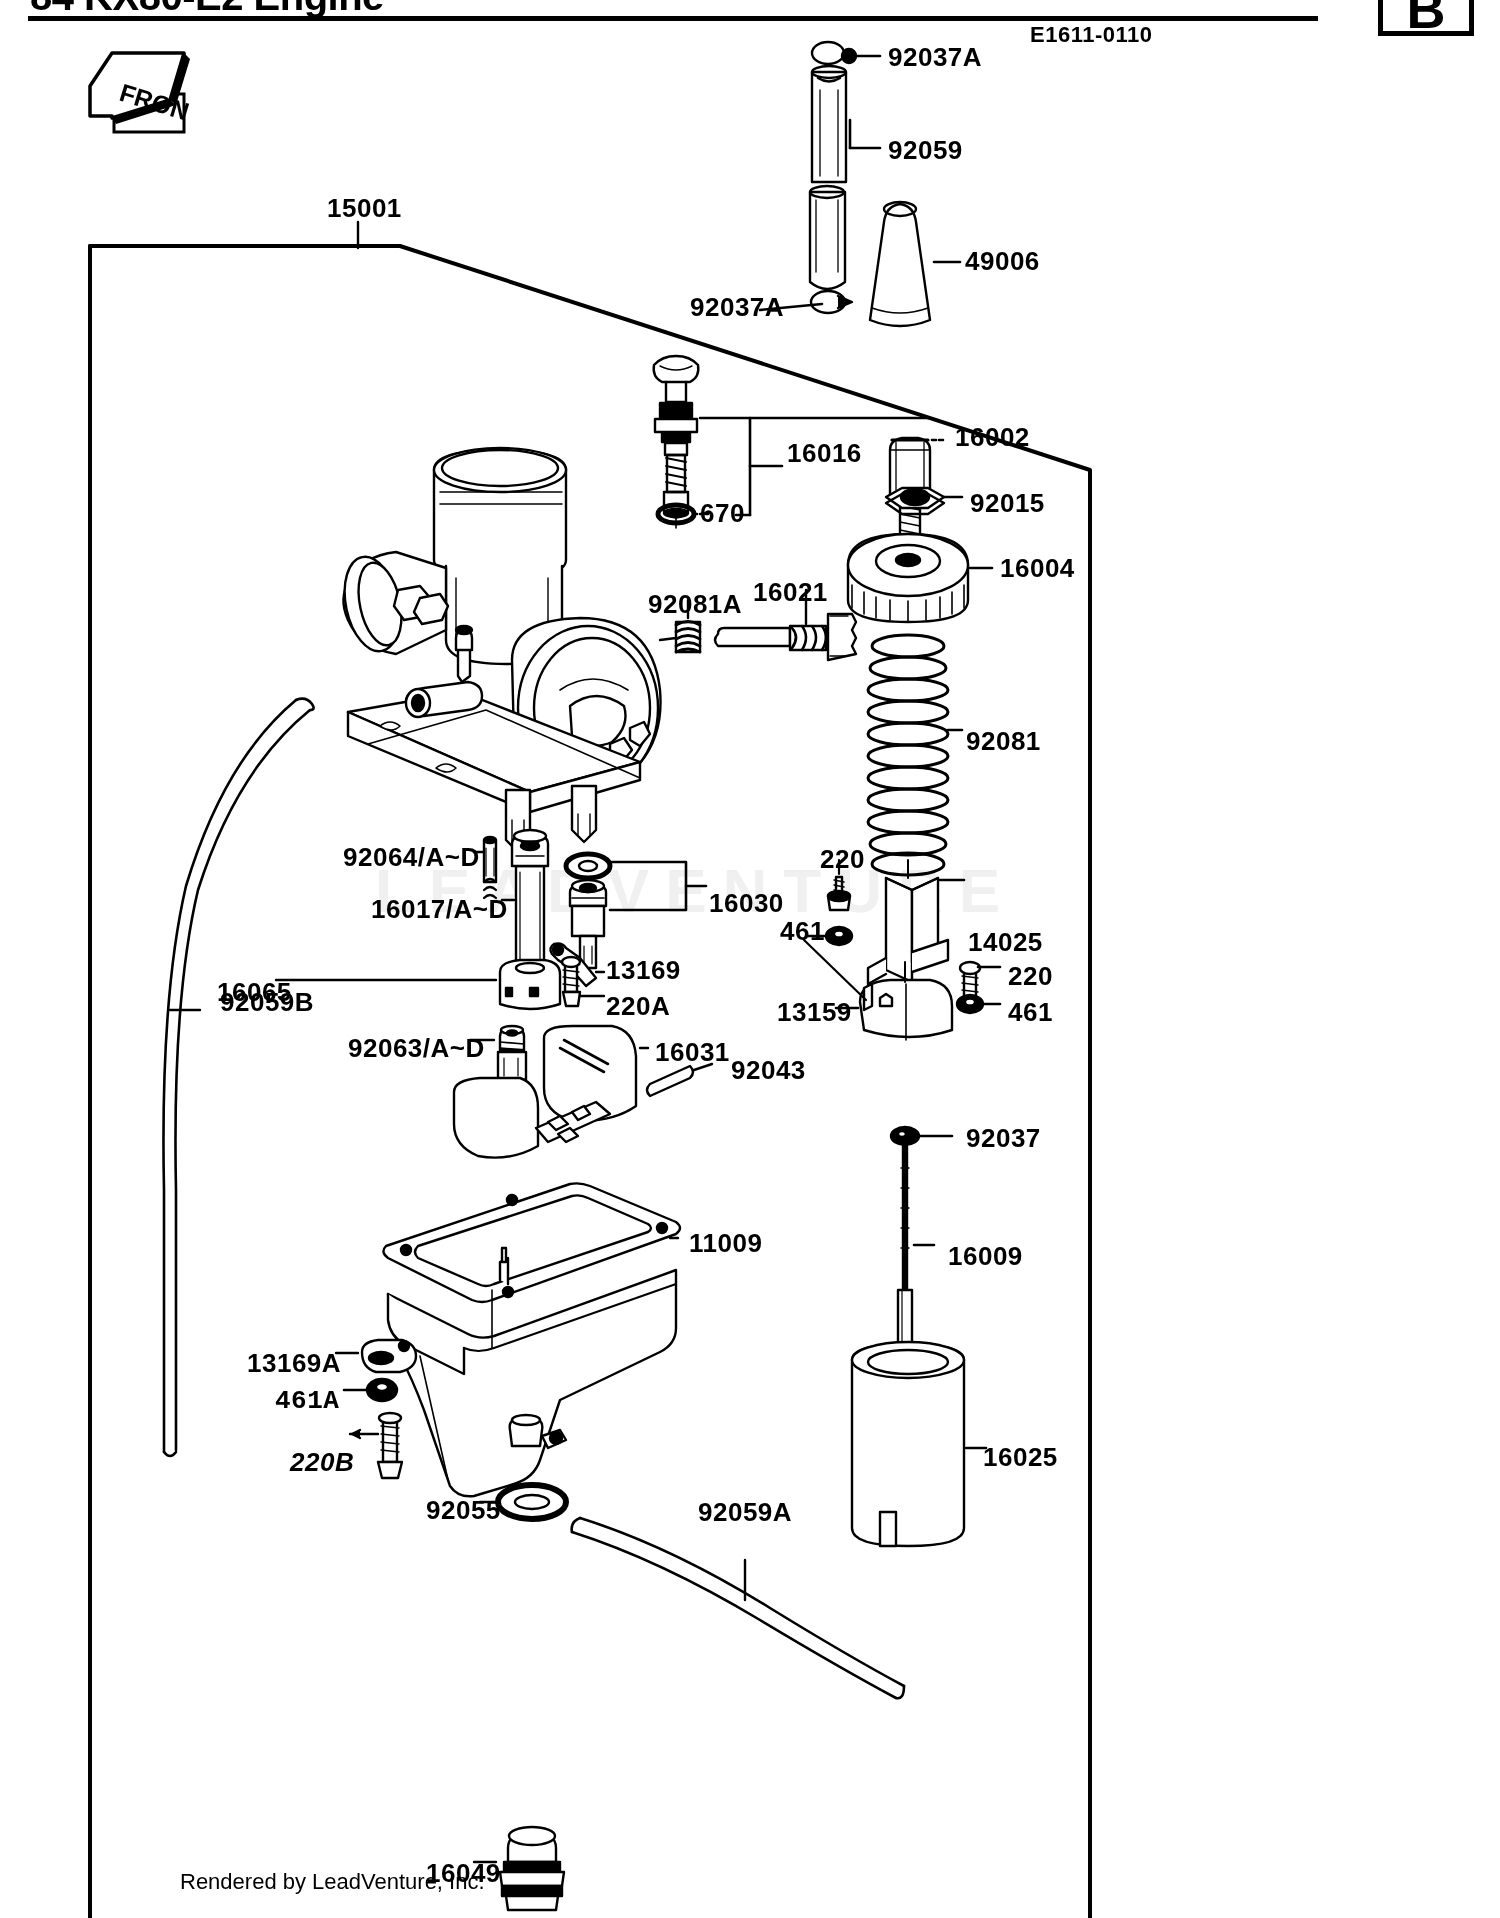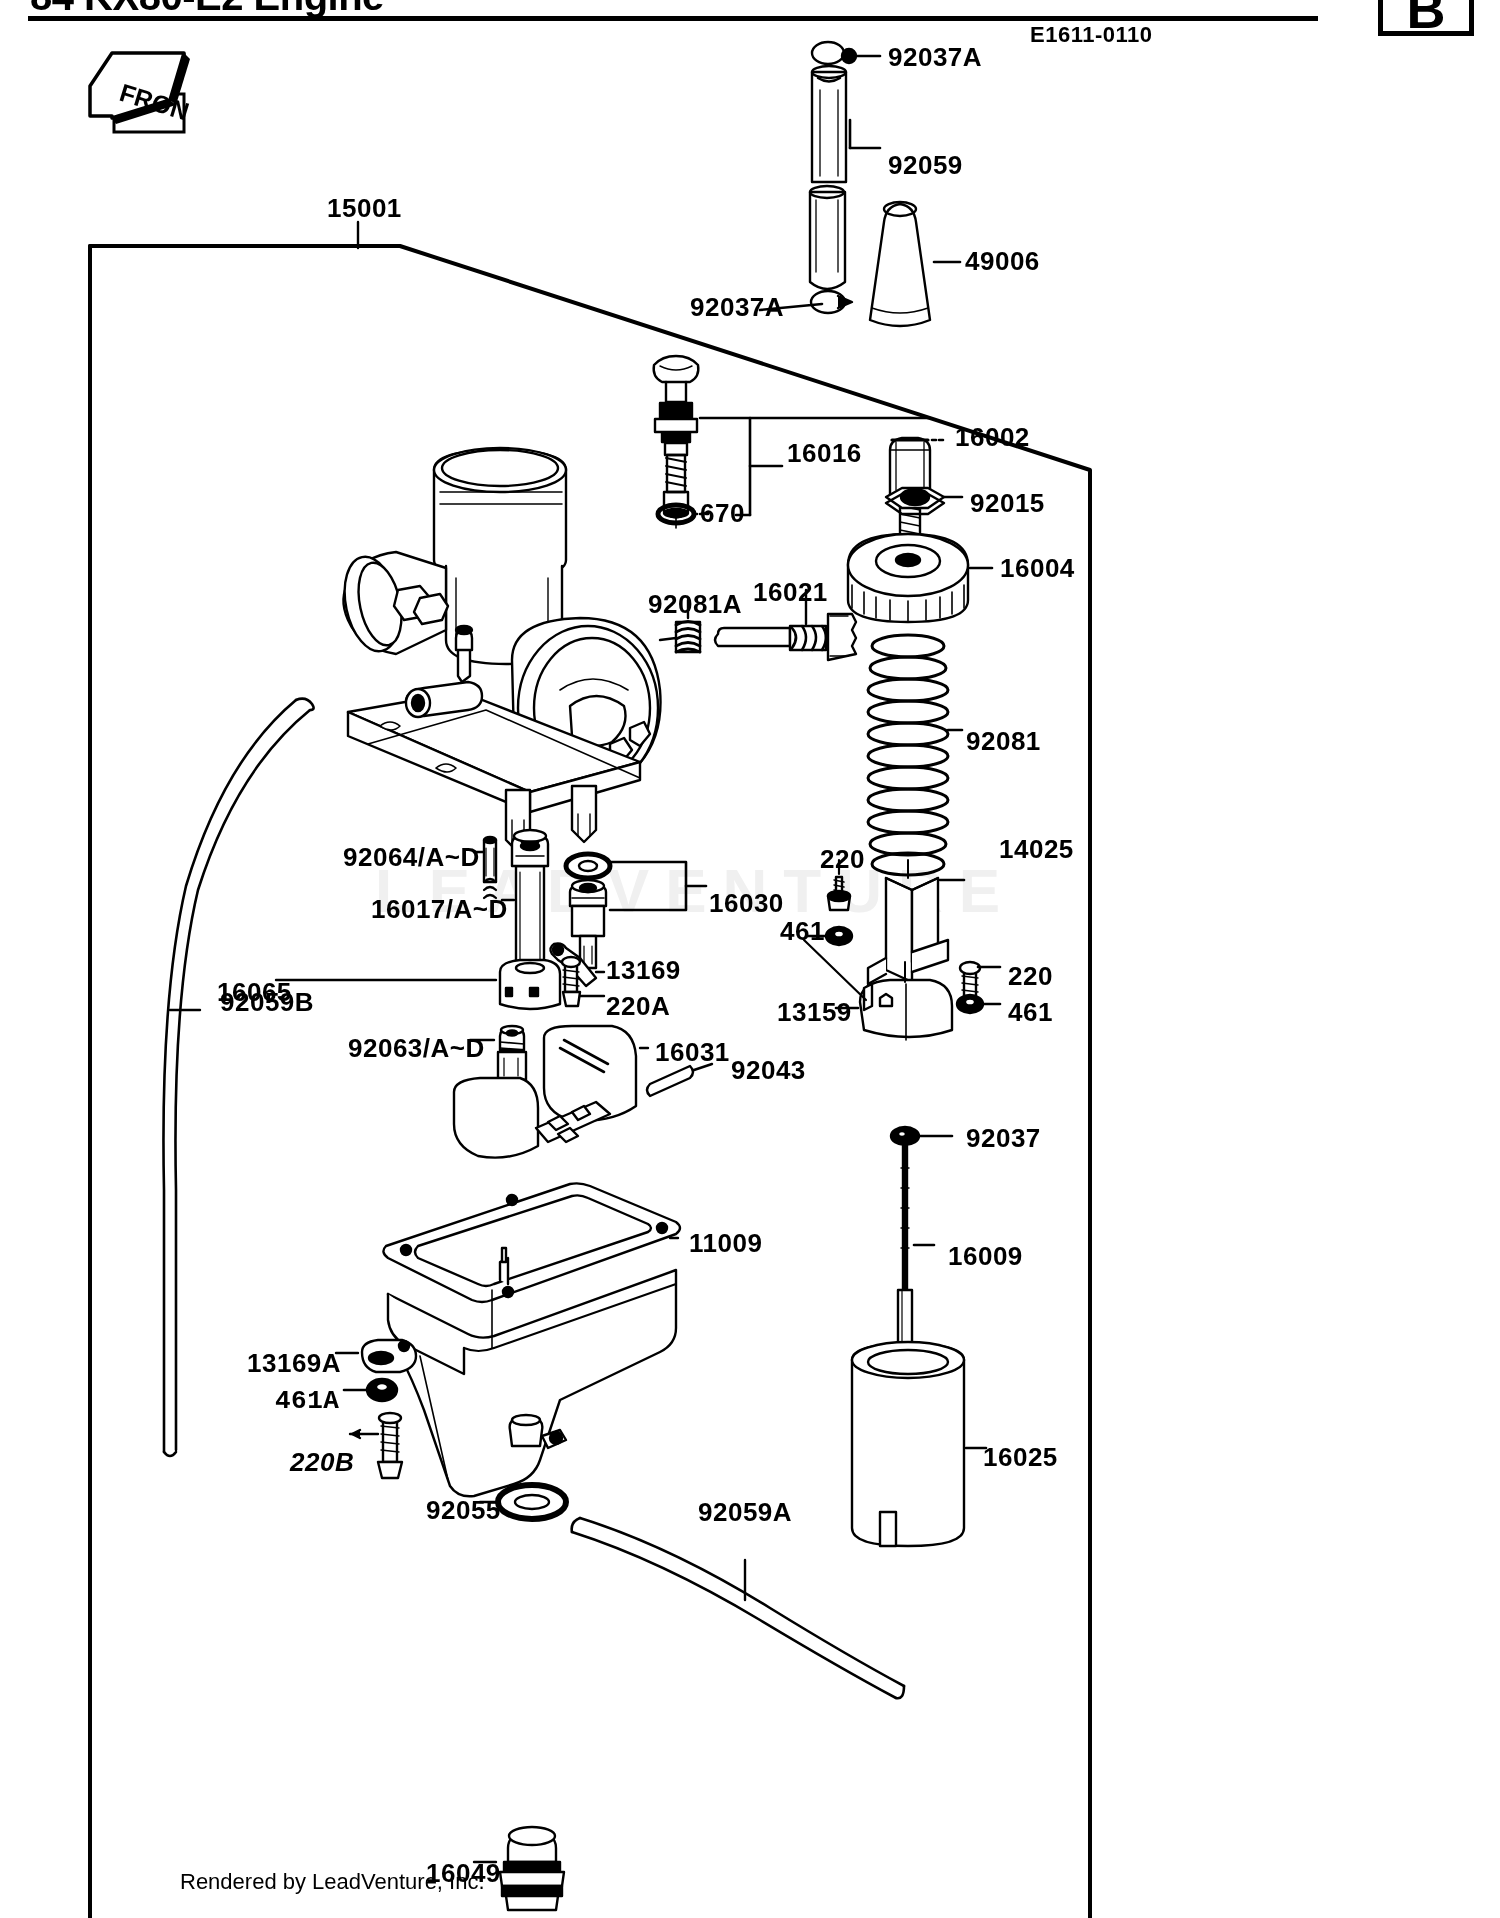--- a/index.html
+++ b/index.html
@@ -556,37 +556,37 @@
     <g stroke-width="2.6">
       <path d="M572 1532 Q660 1560 760 1620 Q840 1668 896 1698" fill="none"></path>
       <path d="M580 1518 Q670 1546 770 1608 Q848 1656 904 1686" fill="none"></path>
       <path d="M572 1532 Q570 1522 580 1518" fill="#fff"></path>
       <path d="M896 1698 Q904 1700 904 1686" fill="#fff"></path>
       <path d="M745 1600 L745 1560" stroke-width="2.4"></path>
     </g>
   </svg>
 
   <div class="lbl" style="left:888px; top:42px;">92037A</div>
-  <div class="lbl" style="left:888px; top:150px;">92059</div>
+  <div class="lbl" style="left:888px; top:135px;">92059</div>
   <div class="lbl" style="left:965px; top:246px;">49006</div>
   <div class="lbl" style="left:690px; top:292px;">92037A</div>
   <div class="lbl" style="left:327px; top:193px;">15001</div>
   <div class="lbl" style="left:787px; top:438px;">16016</div>
   <div class="lbl" style="left:700px; top:498px;">670</div>
   <div class="lbl" style="left:955px; top:422px;">16002</div>
   <div class="lbl" style="left:970px; top:488px;">92015</div>
   <div class="lbl" style="left:1000px; top:553px;">16004</div>
   <div class="lbl" style="left:648px; top:589px;">92081A</div>
   <div class="lbl" style="left:753px; top:577px;text-align:center;">16021</div>
   <div class="lbl" style="left:966px; top:726px;">92081</div>
   <div class="lbl" style="left:343px; top:842px;">92064/A~D</div>
   <div class="lbl" style="left:371px; top:894px;">16017/A~D</div>
   <div class="lbl" style="left:709px; top:888px;">16030</div>
   <div class="lbl" style="left:820px; top:844px;">220</div>
-  <div class="lbl" style="left:968px; top:834px;margin-left:31px;">14025</div>
+  <div class="lbl" style="left:968px; top:927px;">14025</div>
   <div class="lbl" style="left:780px; top:916px;">461</div>
   <div class="lbl" style="left:606px; top:955px;">13169</div>
   <div class="lbl" style="left:217px; top:977px;">16065</div>
   <div class="lbl" style="left:606px; top:991px;">220A</div>
   <div class="lbl" style="left:1008px; top:961px;">220</div>
   <div class="lbl" style="left:1008px; top:997px;">461</div>
   <div class="lbl" style="left:777px; top:997px;">13159</div>
   <div class="lbl" style="left:348px; top:1033px;">92063/A~D</div>
   <div class="lbl" style="left:655px; top:1037px;">16031</div>
   <div class="lbl" style="left:731px; top:1055px;">92043</div>

